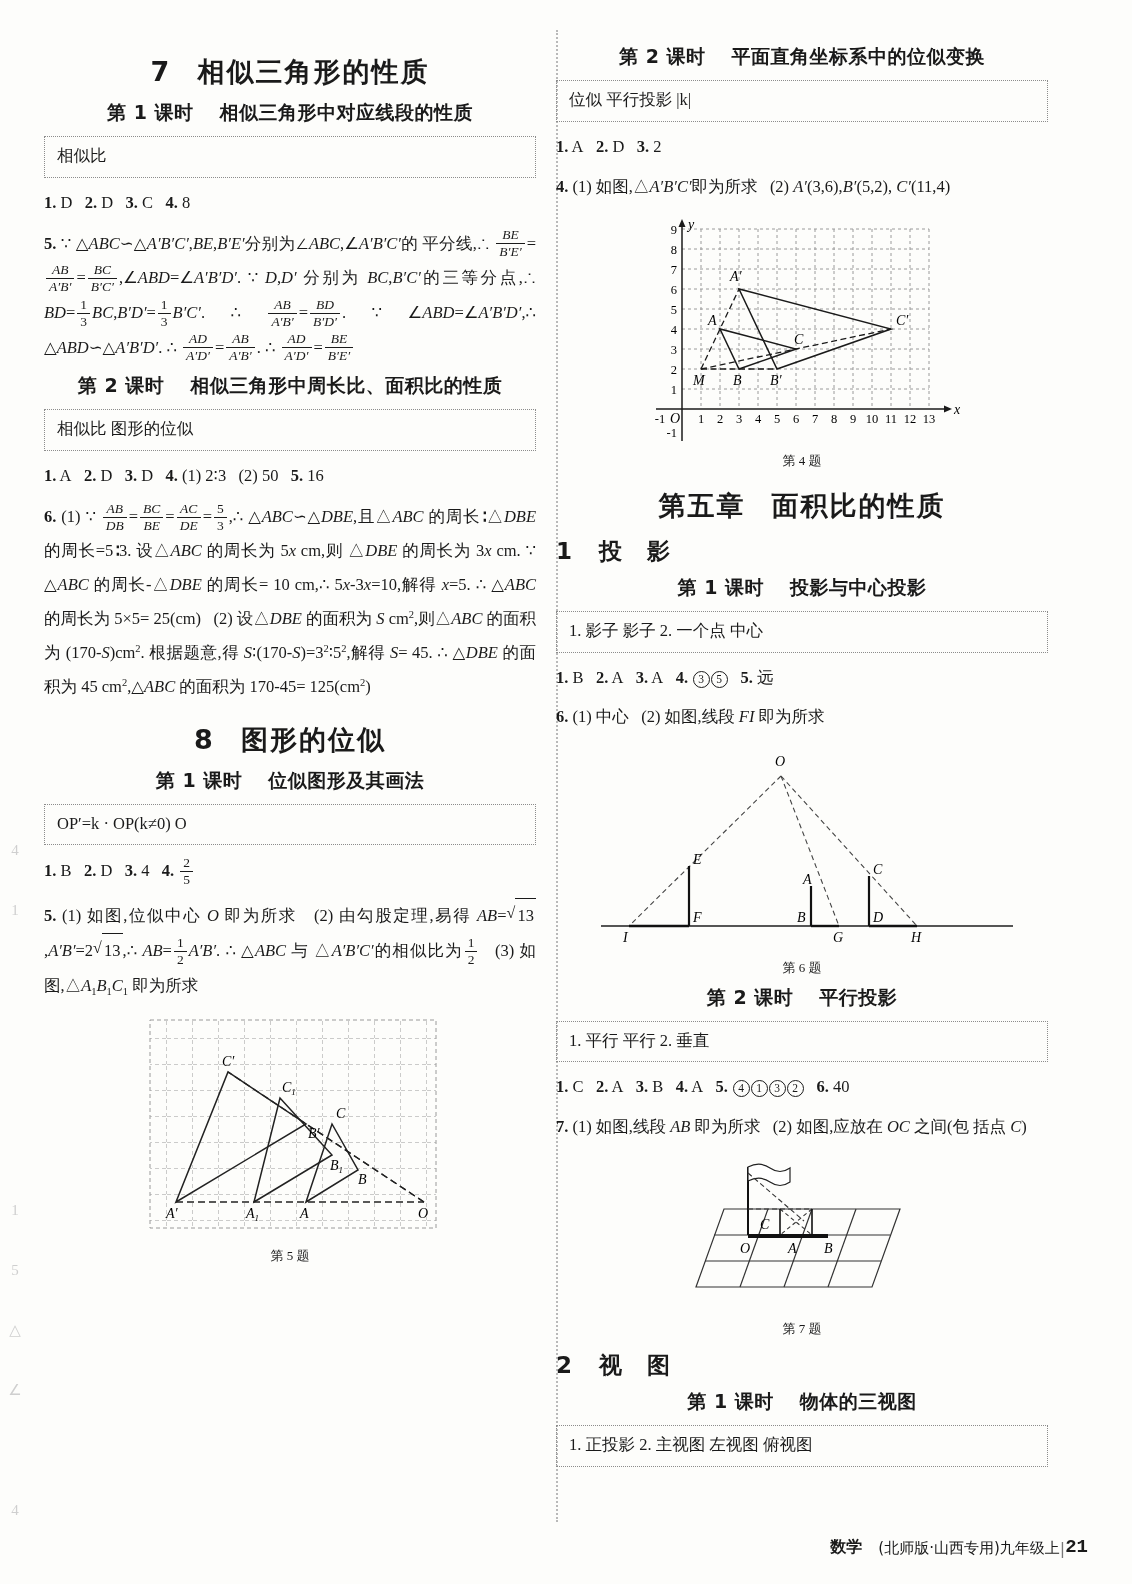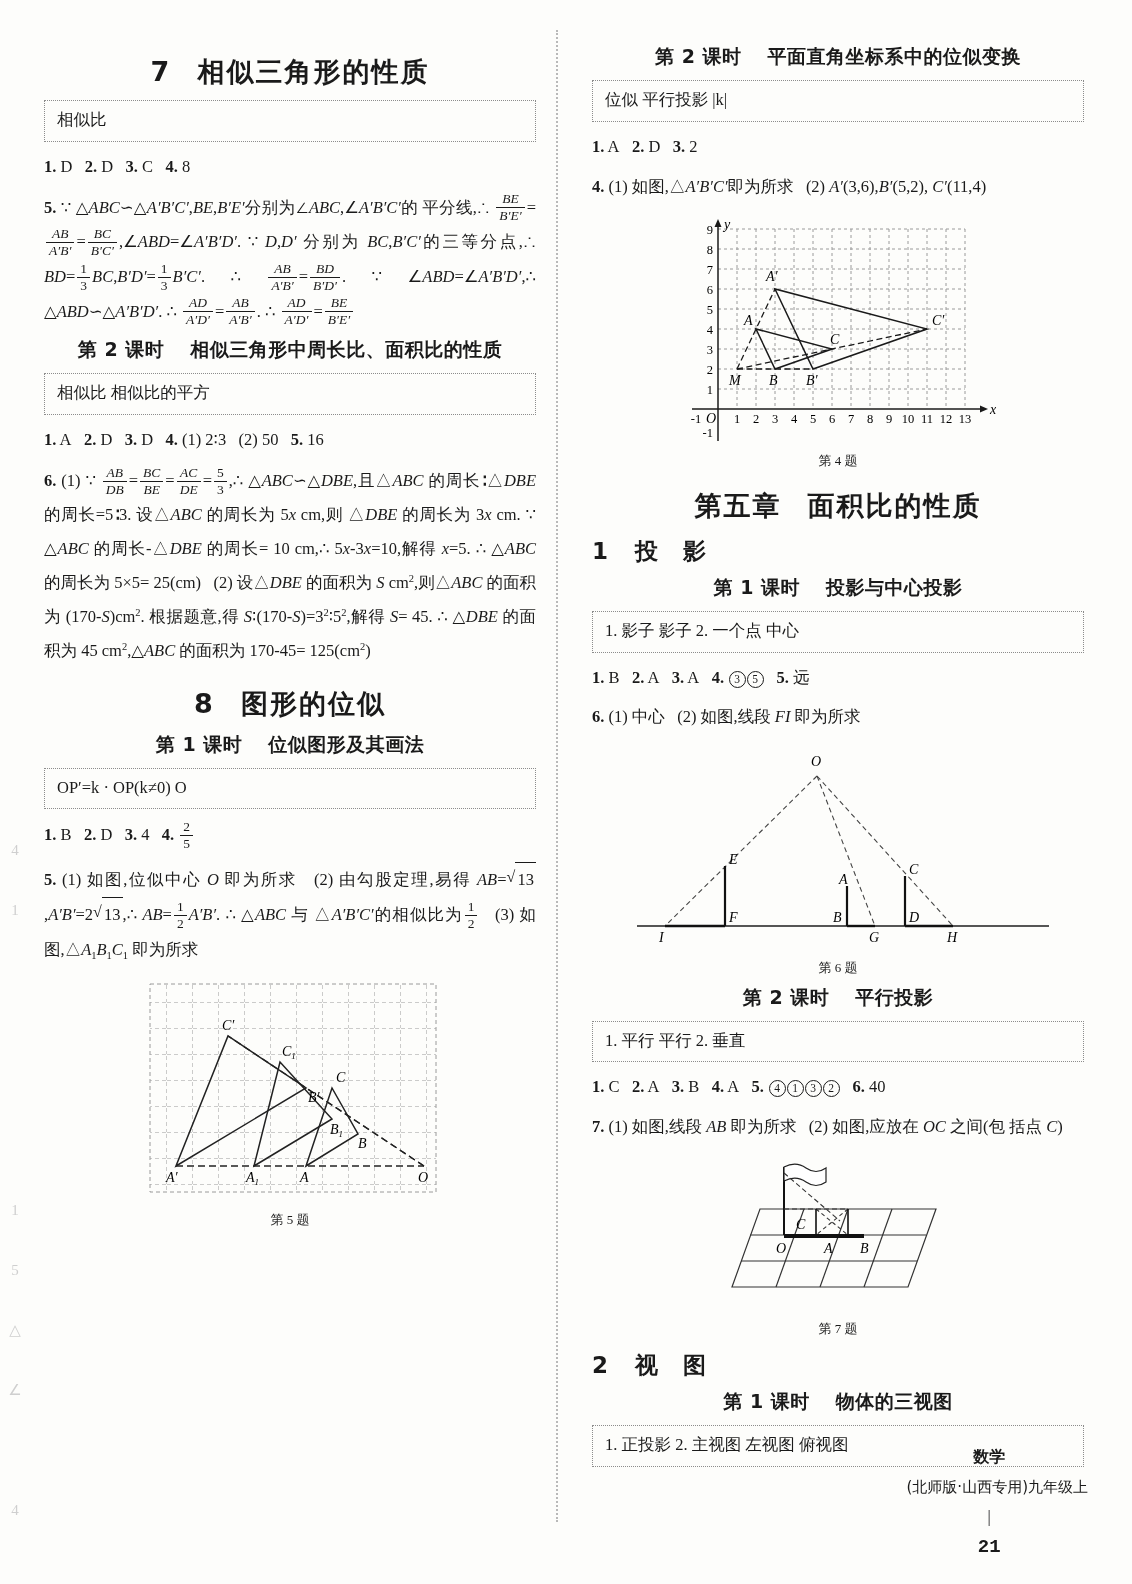--- a/index.html
+++ b/index.html
@@ -17,21 +17,21 @@
   
   .bleed { position:absolute; left:2px; top:820px; width:26px; color:#cfcfcf;
            font-size:15px; line-height:60px; text-align:center; }
 
   
   .gutter { position:absolute; left:556px; top:30px; bottom:62px; width:0;
             border-left:2px dotted #b9b9b9; }
 
   .col { position:absolute; top:36px; width:492px; }
   .col-left  { left:44px; }
-  .col-right { left:592px; }
+  .col-right { left:556px; }
 
   
   h1.chapter {
     font-family:"DejaVu Sans", sans-serif;
     font-weight:700; font-size:27px; text-align:center;
     margin:18px 0 10px; letter-spacing:2px;
   }
   h2.section {
     font-family:"DejaVu Sans", sans-serif;
     font-weight:700; font-size:23px; text-align:left;
@@ -80,21 +80,21 @@
   .figure { margin:10px 0 6px; text-align:center; }
   .figcap { font-size:13px; margin-top:3px; font-family:"Liberation Serif",serif; }
   svg { display:block; margin:0 auto; }
   .glabel { font-family:"Liberation Serif", serif; font-style:italic; font-size:14px; }
   .gtick  { font-family:"Liberation Serif", serif; font-size:12.5px; }
 
   
   .footer {
     position:absolute; right:44px; bottom:26px;
     font-size:16px; font-family:"DejaVu Sans", sans-serif;
-    display:flex; align-items:center; gap:10px;flex-direction:column;
+    display:flex; align-items:flex-end; gap:0;
   }
   .footer .ftitle { font-weight:700; font-size:16px; }
   .footer .fsub { font-size:15px;margin-left:16px; }
   .footer .bar { color:#777; }
   .footer .pg { font-weight:700; font-size:19px; font-family:Liberation Mono, monospace;}
 </style>
 </head>
 <body>
 
 <div class="page">
@@ -104,20 +104,23 @@
   </div>
 
   <div class="gutter"></div>
 
   <div class="col col-left">
 
     <h1 class="chapter">
       <span>7</span><span class="sp-wide"></span><span>相似三角形的性质</span>
     </h1>
 
+    <h3 class="lesson">
+      <span>第 1 课时</span><span class="sp-wide"></span><span>相似三角形中对应线段的性质</span>
+    </h3>
 
     <div class="fillbox">
       <span>相似比</span>
     </div>
 
     <div class="ansrow">
       <b>1.</b> D&nbsp;&nbsp; <b>2.</b> D&nbsp;&nbsp; <b>3.</b> C&nbsp;&nbsp; <b>4.</b> 8
     </div>
 
     <div class="para">
@@ -126,21 +129,21 @@
       分别为 <i>BC</i>,<i>B′C′</i>的三等分点,∴ <i>BD</i>=<span class="frac"><span class="n">1</span><span class="d">3</span></span><i>BC</i>,<i>B′D′</i>=<span class="frac"><span class="n">1</span><span class="d">3</span></span><i>B′C′</i>.
       ∴ <span class="frac"><span class="n"><i>AB</i></span><span class="d"><i>A′B′</i></span></span>=<span class="frac"><span class="n"><i>BD</i></span><span class="d"><i>B′D′</i></span></span>. ∵ ∠<i>ABD</i>=∠<i>A′B′D′</i>,∴ <span class="tri">△</span><i>ABD</i>∽<span class="tri">△</span><i>A′B′D′</i>.
       ∴ <span class="frac"><span class="n"><i>AD</i></span><span class="d"><i>A′D′</i></span></span>=<span class="frac"><span class="n"><i>AB</i></span><span class="d"><i>A′B′</i></span></span>. ∴ <span class="frac"><span class="n"><i>AD</i></span><span class="d"><i>A′D′</i></span></span>=<span class="frac"><span class="n"><i>BE</i></span><span class="d"><i>B′E′</i></span></span>
     </div>
 
     <h3 class="lesson">
       <span>第 2 课时</span><span class="sp-wide"></span><span>相似三角形中周长比、面积比的性质</span>
     </h3>
 
     <div class="fillbox">
-      <span>相似比   相似比的平方</span>
+      <span>相似比   图形的位似</span>
     </div>
 
     <div class="ansrow">
       <b>1.</b> A&nbsp;&nbsp; <b>2.</b> D&nbsp;&nbsp; <b>3.</b> D&nbsp;&nbsp; <b>4.</b> (1) 2∶3&nbsp;&nbsp; (2) 50&nbsp;&nbsp; <b>5.</b> 16
     </div>
 
     <div class="para">
       <b>6.</b> (1) ∵ <span class="frac"><span class="n"><i>AB</i></span><span class="d"><i>DB</i></span></span>=<span class="frac"><span class="n"><i>BC</i></span><span class="d"><i>BE</i></span></span>=<span class="frac"><span class="n"><i>AC</i></span><span class="d"><i>DE</i></span></span>=<span class="frac"><span class="n">5</span><span class="d">3</span></span>,∴ <span class="tri">△</span><i>ABC</i>∽<span class="tri">△</span><i>DBE</i>,且<span class="tri">△</span><i>ABC</i>
       的周长∶<span class="tri">△</span><i>DBE</i> 的周长=5∶3. 设<span class="tri">△</span><i>ABC</i> 的周长为 5<i>x</i> cm,则
       <span class="tri">△</span><i>DBE</i> 的周长为 3<i>x</i> cm. ∵ <span class="tri">△</span><i>ABC</i> 的周长-<span class="tri">△</span><i>DBE</i> 的周长=

